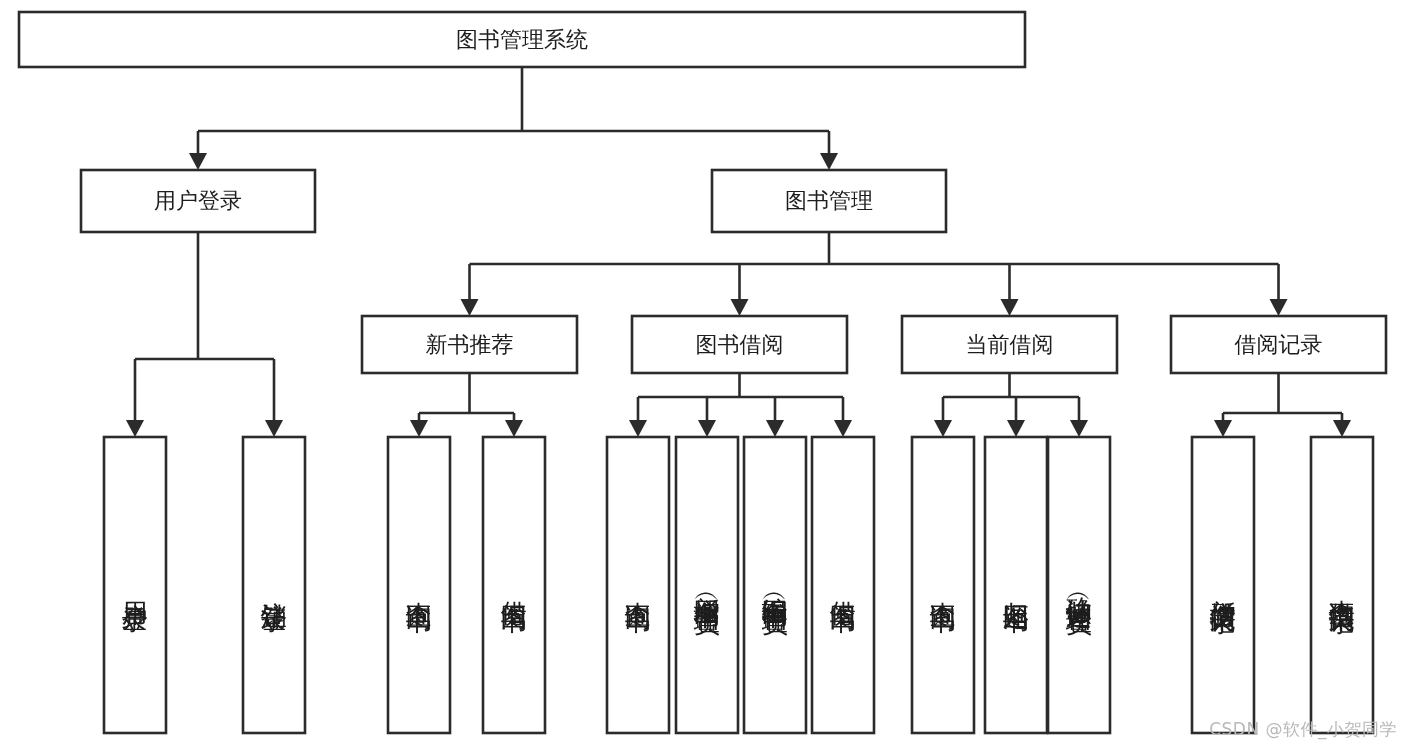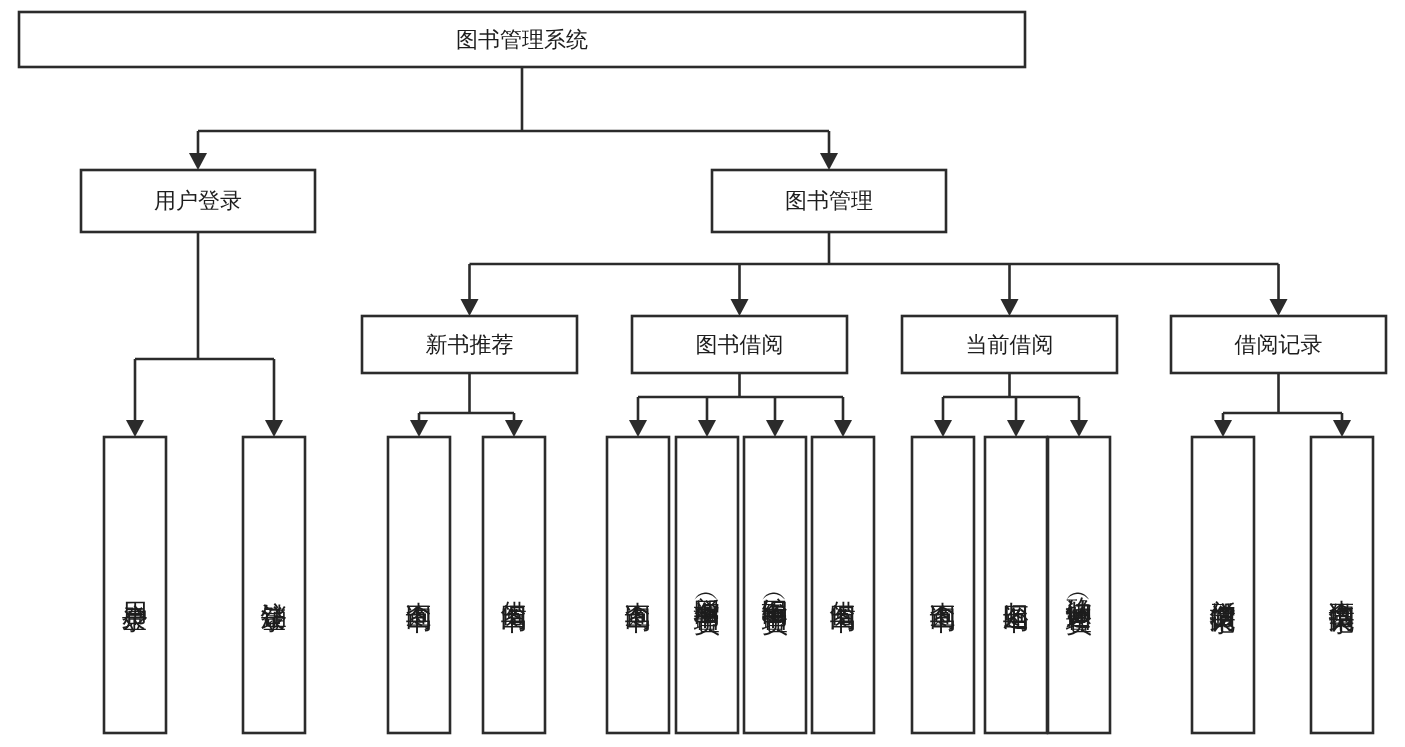--- a/index.html
+++ b/index.html
@@ -204,14 +204,15 @@
         <span class="node-label-v">确认归还（管理员）</span>
       </div>
       <div class="node-label-v-wrap" style="left: 1192px; top: 437px; width: 62px; height: 296px;">
         <span class="node-label-v">新增借阅记录</span>
       </div>
       <div class="node-label-v-wrap" style="left: 1311px; top: 437px; width: 62px; height: 296px;">
         <span class="node-label-v">查询借阅记录</span>
       </div>
     </div>
 
+  <div id="watermark">CSDN @软件_小贺同学</div>
 
 </div>
 
 </body></html>

